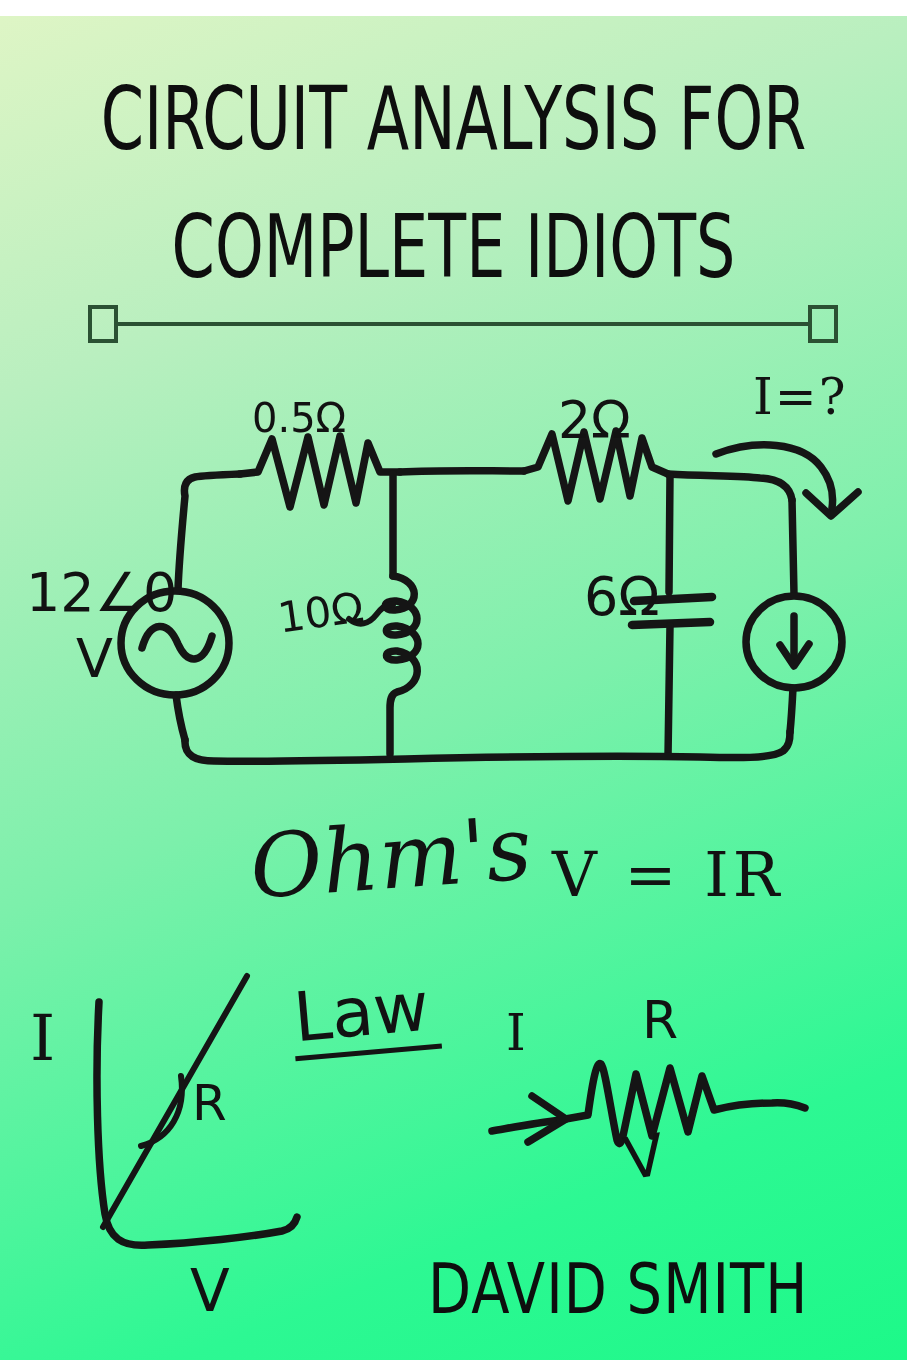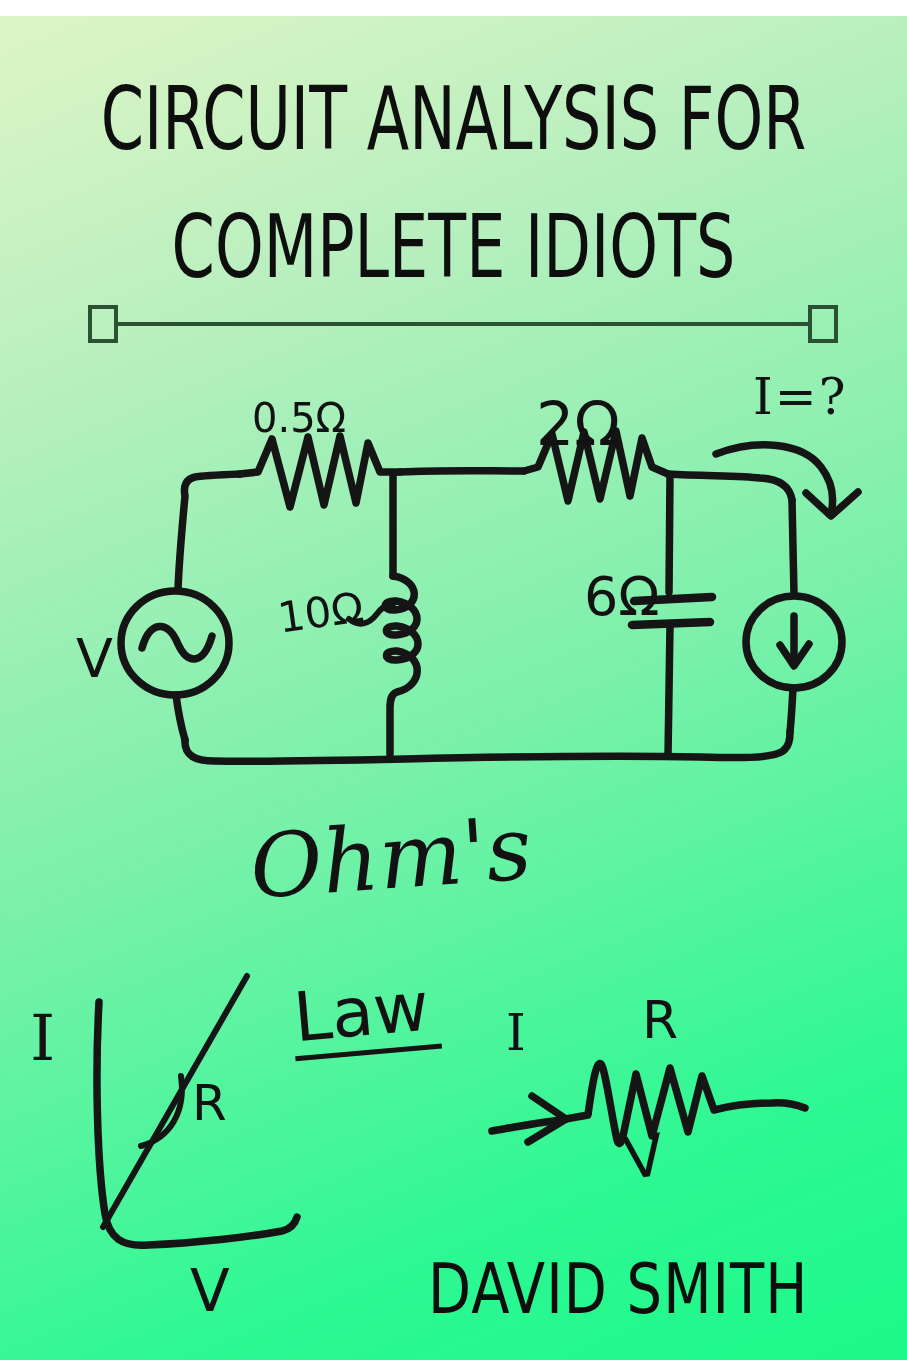--- a/index.html
+++ b/index.html
@@ -73,27 +73,29 @@
       <path d="M 181,1060 C 186,1096 170,1122 141,1130" style="stroke-width:6"></path>
     </g>
     <g>
       <path d="M 492,1115 C 515,1111 536,1107 560,1104"></path>
       <path d="M 532,1080 L 566,1103 L 528,1126"></path>
       <path d="M 560,1104 L 588,1099 C 593,1062 597,1044 601,1048 C 605,1052 611,1096 617,1124 C 619,1130 621,1128 623,1120 L 636,1058 L 652,1120 L 670,1052 L 688,1116 L 702,1060 L 714,1094 C 734,1089 756,1087 772,1087 C 786,1086 797,1089 805,1092"></path>
     </g>
   </svg>
 
   <span class="lbl" style="left:252px; top:382px; font-size:40px">0.5Ω</span>
-  <span class="lbl" style="left:536px; top:378px; font-size:60px">2Ω</span>
+  <span class="lbl" style="left:558px; top:378px; font-size:52px">2Ω</span>
   <span class="lbl serif" style="left:753px; top:356px; font-size:50px; letter-spacing:2px">I=?</span>
+  <span class="lbl" style="left:26px; top:550px; font-size:54px">12∠0</span>
   <span class="lbl" style="left:76px; top:616px; font-size:54px">V</span>
   <span class="lbl" style="left:278px; top:576px; font-size:42px; transform:rotate(-8deg)">10Ω</span>
   <span class="lbl" style="left:584px; top:554px; font-size:54px">6Ω</span>
 
   <span class="lbl serif ital" style="left:250px; top:798px; font-size:88px; transform:rotate(-4deg)">Ohm's</span>
+  <span class="lbl serif" style="left:552px; top:828px; font-size:62px; letter-spacing:4px">V = IR</span>
   <span class="lbl underl" style="left:292px; top:962px; font-size:68px; transform:rotate(-5deg)">Law</span>
 
   <span class="lbl serif" style="left:30px;  top:990px;  font-size:64px">I</span>
   <span class="lbl" style="left:192px; top:1062px; font-size:50px">R</span>
   <span class="lbl" style="left:190px; top:1246px; font-size:58px">V</span>
 
   <span class="lbl serif" style="left:506px; top:992px; font-size:50px">I</span>
   <span class="lbl" style="left:642px; top:978px; font-size:52px">R</span>
   <span class="lbl" style="left:624px; top:1112px; font-size:58px; transform:rotate(-8deg)">V</span>
 

